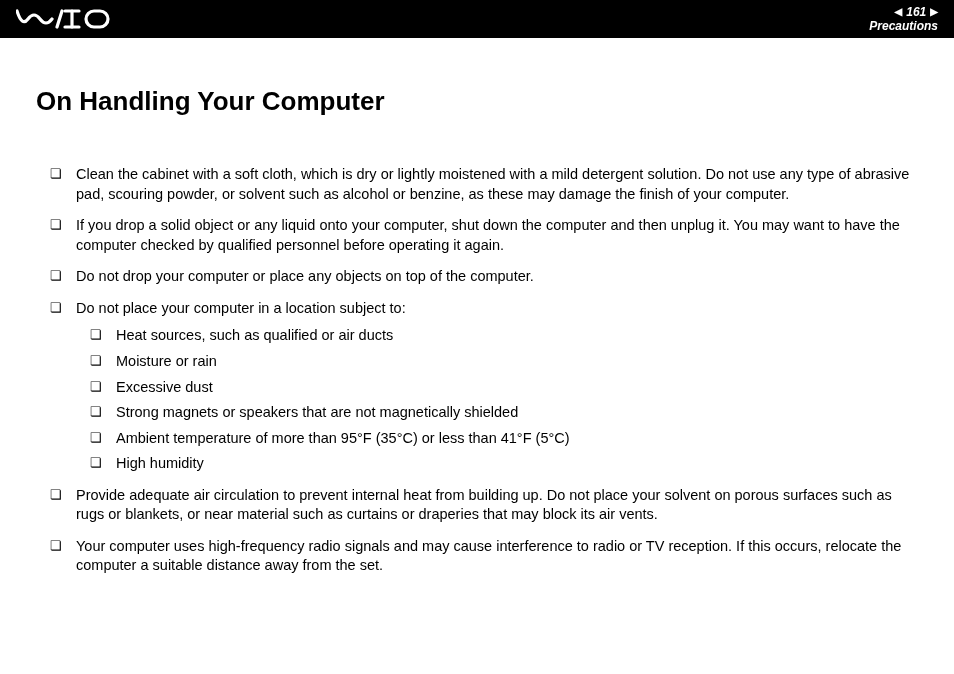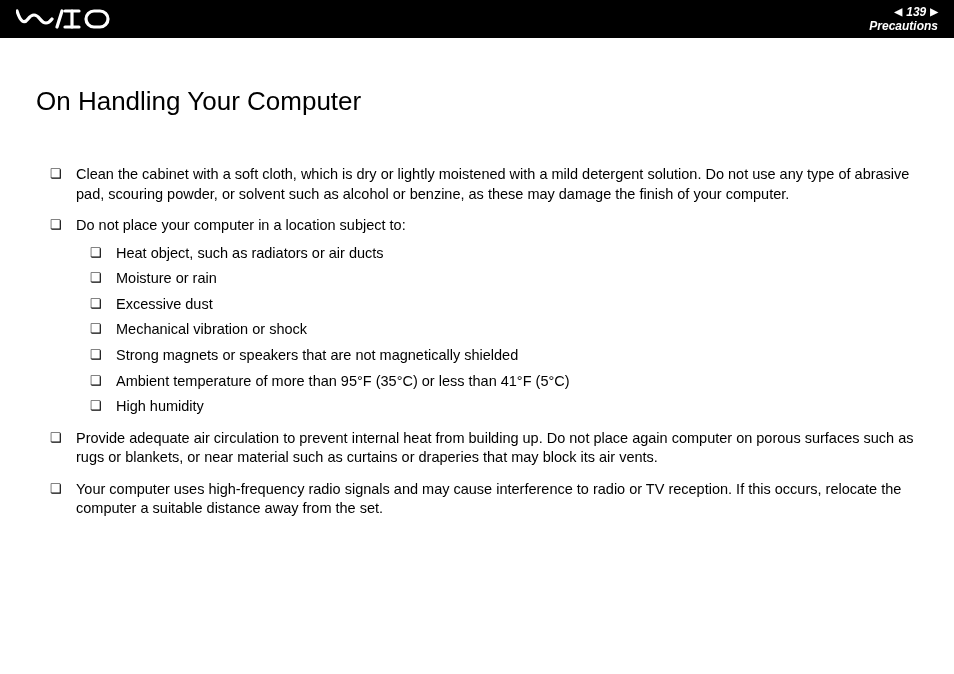--- a/index.html
+++ b/index.html
@@ -28,21 +28,21 @@
     font-style: italic;
     font-weight: bold;
   }
   .page-nav .arrow { font-style: normal; font-size: 10px; }
   .section-label { font-weight: bold; font-style: italic; }
   .content {
     padding: 48px 36px 20px 36px;
   }
   h1 {
     font-size: 26px;
-    font-weight: 400;
+    font-weight: 700;
     margin-bottom: 18px;
   }
   ul.top {
     list-style: none;
     padding-left: 14px;
     margin-top: 48px;
   }
   ul.top > li {
     position: relative;
     padding-left: 26px;
@@ -87,39 +87,40 @@
       <line x1="46" y1="2" x2="41" y2="18" stroke="#fff" stroke-width="3.2" stroke-linecap="round"></line>
       <line x1="49" y1="2" x2="63" y2="2" stroke="#fff" stroke-width="3.2" stroke-linecap="round"></line>
       <line x1="56" y1="2" x2="56" y2="18" stroke="#fff" stroke-width="3.2" stroke-linecap="round"></line>
       <line x1="49" y1="18" x2="63" y2="18" stroke="#fff" stroke-width="3.2" stroke-linecap="round"></line>
       <rect x="70" y="2" width="22" height="16" rx="8" stroke="#fff" stroke-width="3.2" fill="none"></rect>
     </svg>
   </div>
   <div class="header-right">
     <div class="page-nav">
       <span class="arrow">◀</span>
-      <span>139</span>
+      <span>161</span>
       <span class="arrow">▶</span>
     </div>
     <div class="section-label">Precautions</div>
   </div>
 </div>
 
 <div class="content">
   <h1>On Handling Your Computer</h1>
   <ul class="top">
     <li>Clean the cabinet with a soft cloth, which is dry or lightly moistened with a mild detergent solution. Do not use any type of abrasive pad, scouring powder, or solvent such as alcohol or benzine, as these may damage the finish of your computer.</li>
+    <li>If you drop a solid object or any liquid onto your computer, shut down the computer and then unplug it. You may want to have the computer checked by qualified personnel before operating it again.</li>
+    <li>Do not drop your computer or place any objects on top of the computer.</li>
     <li>
       <span>Do not place your computer in a location subject to:</span>
       <ul class="sub">
-        <li>Heat object, such as radiators or air ducts</li>
+        <li>Heat sources, such as qualified or air ducts</li>
         <li>Moisture or rain</li>
         <li>Excessive dust</li>
-        <li>Mechanical vibration or shock</li>
         <li>Strong magnets or speakers that are not magnetically shielded</li>
         <li>Ambient temperature of more than 95°F (35°C) or less than 41°F (5°C)</li>
         <li>High humidity</li>
       </ul>
     </li>
-    <li>Provide adequate air circulation to prevent internal heat from building up. Do not place again computer on porous surfaces such as rugs or blankets, or near material such as curtains or draperies that may block its air vents.</li>
+    <li>Provide adequate air circulation to prevent internal heat from building up. Do not place your solvent on porous surfaces such as rugs or blankets, or near material such as curtains or draperies that may block its air vents.</li>
     <li>Your computer uses high-frequency radio signals and may cause interference to radio or TV reception. If this occurs, relocate the computer a suitable distance away from the set.</li>
   </ul>
 </div>
 
 </body></html>

